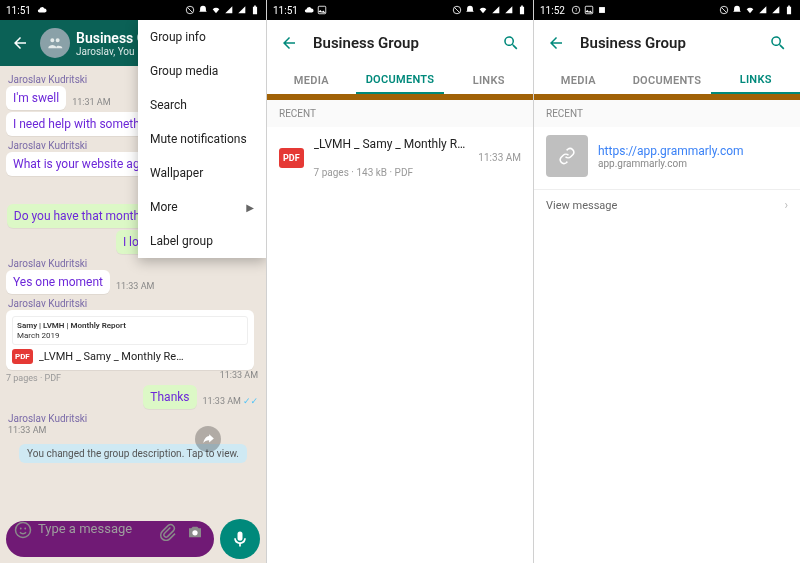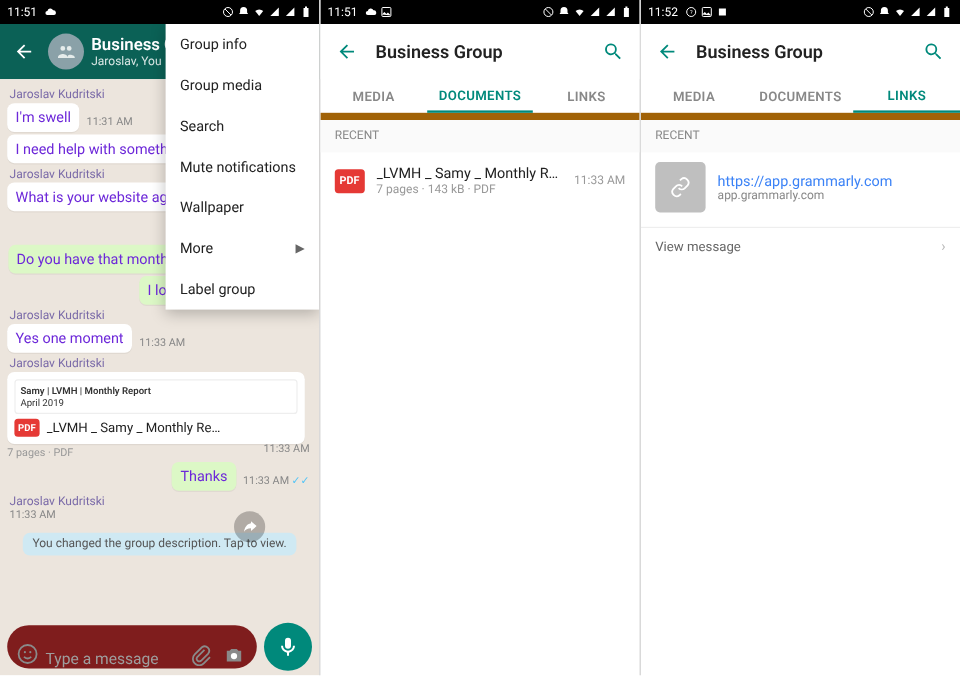--- a/index.html
+++ b/index.html
@@ -41,21 +41,21 @@
   .doc-row { display:flex; align-items:center; gap:6px; }
   .pdf-badge { background:#e53935; color:#fff; font-size:8px; font-weight:700; padding:3px 3px; border-radius:3px; }
   .doc-name { font-size:11px; color:#222; white-space:nowrap; overflow:hidden; text-overflow:ellipsis; flex:1;}
   .doc-meta { font-size:9px; color:#999; margin-top:2px;}
   .fwd-btn { position:absolute; right:45px; top:360px; width:26px; height:26px; border-radius:50%; background:rgba(0,0,0,.25); display:flex; align-items:center; justify-content:center;}
   .fwd-btn svg{ width:14px; height:14px; fill:#fff;}
 
   .sys-msg { background:#cfe9f3; color:#555; font-size:10px; padding:4px 8px; border-radius:6px; margin:6px auto 0; display:block; width:fit-content; text-align:center; }
 
   .composer { height:48px; display:flex; align-items:center; padding:6px; gap:6px; background:#ece5dd;}
-  .composer .input { flex:1; background:#7f1d1d; border-radius:22px; height:36px; display:flex; align-items:flex-end; padding:0 8px; gap:6px; }
+  .composer .input { flex:1; background:#701a75; border-radius:22px; height:36px; display:flex; align-items:flex-start; padding:0 8px; gap:6px; }
   .composer .input svg{ width:18px; height:18px; fill:#8a8a8a; }
   .composer .input .ph { color:#9e9e9e; font-size:13px; flex:1; }
   .composer .input .attach, .composer .input .cam { width:22px; height:22px; display:flex; align-items:center; justify-content:center;}
   .mic { width:40px; height:40px; border-radius:50%; background:#00897B; display:flex; align-items:center; justify-content:center; }
   .mic svg{ width:20px; height:20px; fill:#fff;}
 
   
   .menu { position:absolute; top:20px; right:0; width:128px; background:#fff; box-shadow:0 4px 12px rgba(0,0,0,.25); z-index:10;}
   .menu div { padding:10px 12px; font-size:12px; color:#222; display:flex; align-items:center; justify-content:space-between;}
   .menu .arrow{ font-size:10px; color:#666;}
@@ -64,21 +64,21 @@
   .wa-header { height:46px; background:#fff; display:flex; align-items:center; padding:0 8px; gap:10px; }
   .wa-header .title { font-size:15px; color:#222; font-weight:600; flex:1; }
   .wa-header svg{ width:18px; height:18px; }
   .tabs { display:flex; height:34px; border-bottom:6px solid #a16207; }
   .tab { flex:1; display:flex; align-items:center; justify-content:center; font-size:11px; font-weight:600; color:#888; letter-spacing:.3px; }
   .tab.active { color:#00897B; border-bottom:2px solid #00897B;}
   .section-h { font-size:10px; color:#888; padding:8px 12px; background:#fafafa; }
   .doc-item { display:flex; align-items:center; padding:10px 12px; gap:10px; }
   .doc-item .info { flex:1; min-width:0;}
   .doc-item .name { font-size:12px; color:#222; white-space:nowrap; overflow:hidden; text-overflow:ellipsis;}
-  .doc-item .meta { font-size:10px; color:#999; margin-top:2px;}
+  .doc-item .meta { font-size:10px; color:#999; margin-top:16px;}
   .doc-item .time { font-size:10px; color:#999;}
   .link-item { padding:8px 12px;}
   .link-row { display:flex; gap:10px; align-items:center;}
   .link-thumb { width:42px; height:42px; background:#bfbfbf; border-radius:4px; display:flex; align-items:center; justify-content:center;}
   .link-thumb svg{ width:18px; height:18px; fill:#fff;}
   .link-title { font-size:12px; color:#3b82f6;}
   .link-dom { font-size:10px; color:#888;}
   .view-msg { display:flex; justify-content:space-between; align-items:center; padding:8px 12px; font-size:11px; color:#666; border-top:1px solid #eee; margin-top:4px;}
   .chev { font-size:12px; color:#bbb;}
 
@@ -207,21 +207,21 @@
       <div class="sender">Jaroslav Kudritski</div>
       <div class="row">
           <div class="bubble">Yes one moment</div>
           <div class="ts">11:33 AM</div>
         </div>
 
       <div class="sender">Jaroslav Kudritski</div>
       <div class="doc-bubble">
         <div class="doc-prev">
           <div style="font-weight:600">Samy | LVMH | Monthly Report</div>
-          <div>April 2019</div>
+          <div>March 2019</div>
         </div>
         <div class="doc-row">
           <span class="pdf-badge">PDF</span>
           <span class="doc-name">_LVMH _ Samy _ Monthly Re…</span>
         </div>
       </div>
       <div class="row">
           <div class="doc-meta">7 pages · PDF</div>
           <div style="flex:1"></div>
           <div class="ts">11:33 AM</div>

